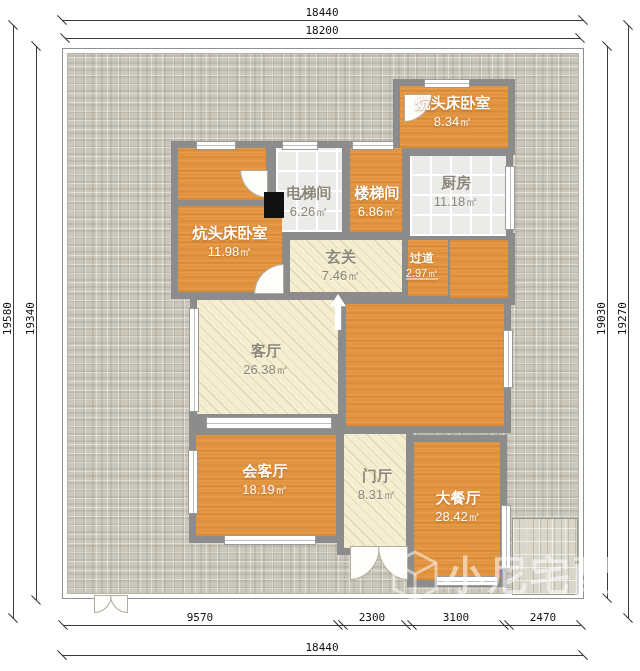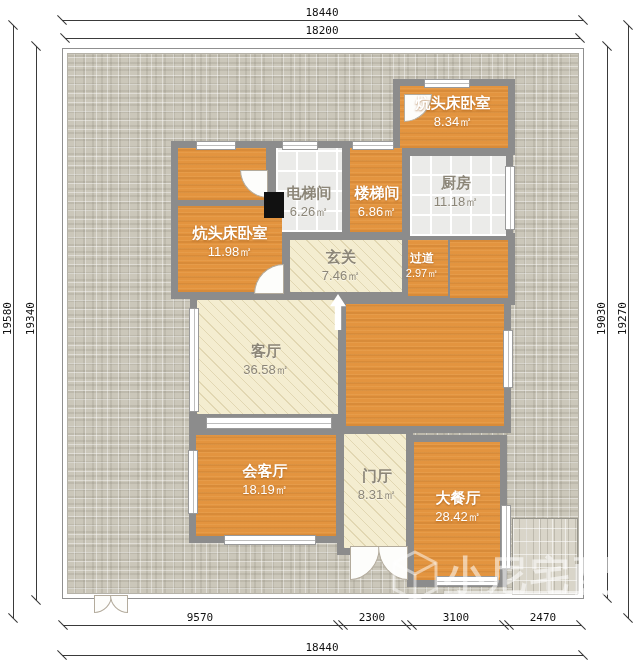--- a/index.html
+++ b/index.html
@@ -47,35 +47,35 @@
   .arrow-up{position:absolute;background:#ffffff;border:0;
     clip-path:polygon(50% 0,100% 34%,70% 34%,70% 100%,30% 100%,30% 34%,0 34%);}
   
   .rlabel{position:absolute;transform:translate(-50%,-50%);text-align:center;line-height:1.35;
           white-space:nowrap;pointer-events:none;}
   .rlabel .rname{font-weight:bold;font-size:15px;}
   .rlabel .rarea{font-size:13px;}
   .on-orange{color:#ffffff;text-shadow:0 1px 2px rgba(140,70,0,.55);}
   .on-light{color:#8c8678;text-shadow:0 1px 0 rgba(255,255,255,.5);}
   .sm .rname{font-size:12px;}
-  .sm .rarea{font-size:11px;}
+  .sm .rarea{font-size:11px;text-decoration:underline;}
   .md .rname{font-size:14px;}
   .garden-label .rname{font-size:16px;}
   .garden-label .rarea{font-size:14px;}
   
   .dim-line-h{position:absolute;height:0;border-top:1px solid #3a3a3a;}
   .dim-line-v{position:absolute;width:0;border-left:1px solid #3a3a3a;}
   .tk{position:absolute;width:13px;height:1px;background:#333;transform:translate(-50%,-50%) rotate(45deg);}
   .dlab{position:absolute;transform:translate(-50%,-50%);font-size:11px;color:#111;
         font-family:"DejaVu Sans Mono","Liberation Mono",monospace;letter-spacing:0;}
   .dlab-v{position:absolute;font-size:11px;color:#111;writing-mode:vertical-rl;transform:rotate(180deg);
         font-family:"DejaVu Sans Mono","Liberation Mono",monospace;}
   
   .watermark{position:absolute;left:392px;top:548px;display:flex;align-items:center;gap:6px;
-    color:rgba(255,255,255,.55);font-weight:bold;font-size:40px;letter-spacing:3px;pointer-events:none;text-decoration:underline;}
+    color:rgba(255,255,255,.55);font-weight:bold;font-size:40px;letter-spacing:3px;pointer-events:none;}
   .watermark svg{opacity:.9;}
 </style>
 </head>
 <body>
 
 <div id="stage">
 
   <div class="garden"></div>
   <div class="patio"></div>
 
@@ -156,21 +156,21 @@
   <div class="rlabel on-light" style="left:341px;top:266px">
     <div class="rname">玄关</div>
       <div class="rarea">7.46㎡</div>
     </div>
   <div class="rlabel on-orange sm" style="left:422px;top:266px">
     <div class="rname">过道</div>
       <div class="rarea">2.97㎡</div>
     </div>
   <div class="rlabel on-light" style="left:266px;top:360px">
     <div class="rname">客厅</div>
-      <div class="rarea">36.58㎡</div>
+      <div class="rarea">26.38㎡</div>
     </div>
   <div class="rlabel on-orange" style="left:265px;top:480px">
     <div class="rname">会客厅</div>
       <div class="rarea">18.19㎡</div>
     </div>
   <div class="rlabel on-light" style="left:377px;top:485px">
     <div class="rname">门厅</div>
       <div class="rarea">8.31㎡</div>
     </div>
   <div class="rlabel on-orange" style="left:458px;top:507px">

